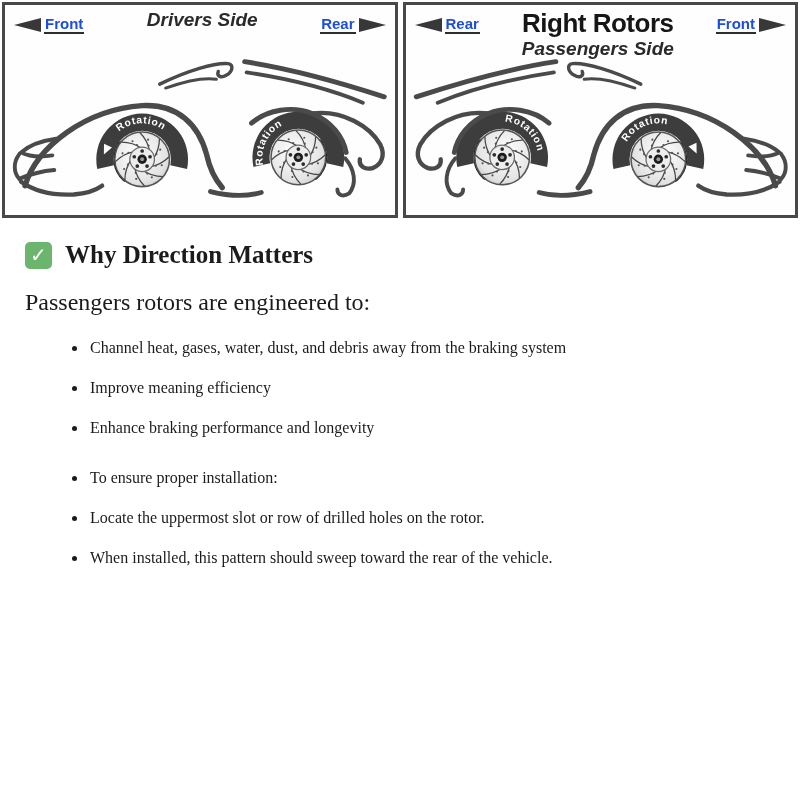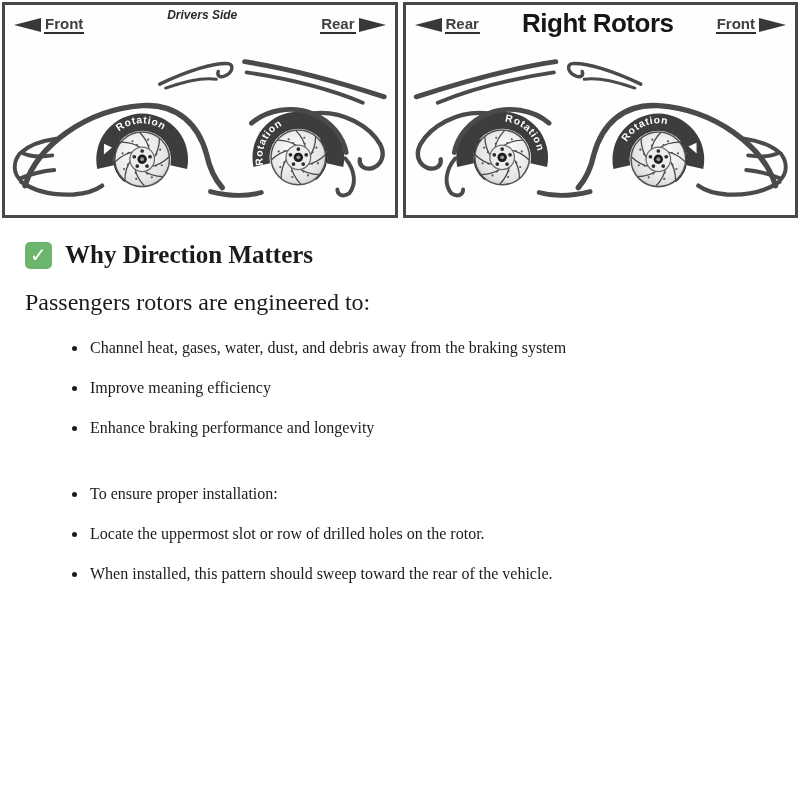--- a/index.html
+++ b/index.html
@@ -5,42 +5,42 @@
   html,body{margin:0;padding:0;}
   body{
     width:800px;height:800px;overflow:hidden;background:#ffffff;
     font-family:"Liberation Serif",serif;color:#1b1b1b;
   }
   
   .panels{display:flex;gap:5px;padding:2px 2px 0 2px;}
   .panel{flex:1;border:3px solid #484848;height:210px;position:relative;background:#fefefe;}
   .panel-header{display:flex;align-items:flex-start;padding:7px 9px 0 9px;}
   .dir{display:flex;align-items:center;gap:3px;margin-top:3px;
-       font-family:"Liberation Sans",sans-serif;font-weight:bold;font-size:15px;color:#404040;}
+       font-family:"Liberation Sans",sans-serif;font-weight:bold;font-size:15px;color:#1d4ed8;}
   .dir .lbl{border-bottom:2.5px solid #2e2e2e;line-height:1.15;padding:0 1px;}
   .tri{width:0;height:0;border-top:7px solid transparent;border-bottom:7px solid transparent;}
   .tri.left{border-right:27px solid #383838;}
   .tri.right{border-left:27px solid #383838;}
   .panel-titlebox{flex:1;text-align:center;margin-top:-3px;}
   .panel-title{font-family:"Liberation Sans",sans-serif;font-weight:bold;font-size:26px;
                letter-spacing:-0.5px;color:#161616;line-height:1.1;}
   .panel-sub{font-family:"Liberation Sans",sans-serif;font-weight:bold;font-style:italic;
-             font-size:12px;color:#2a2a2a;line-height:1.15;}
+             font-size:19px;color:#2a2a2a;line-height:1.15;}
   .car-svg{position:absolute;left:0;top:44px;width:100%;height:164px;}
   .rot-text{font-family:"Liberation Sans",sans-serif;font-weight:bold;font-size:10.5px;
             letter-spacing:0.8px;fill:#ffffff;}
   
   .content{padding:4px 25px 0 25px;}
   .intro{font-size:24px;line-height:36px;max-width:725px;margin:8px 0 0 0;}
   h2.sec{display:flex;align-items:center;gap:13px;font-size:25px;line-height:30px;
          margin:18px 0 0 0;font-weight:bold;}
   h2.sec.regular{font-weight:normal;}
   .lead{font-size:24px;line-height:36px;margin:14px 0 0 0;}
   ul.blist{margin:8px 0 0 0;padding:0 0 0 63px;list-style:disc;}
-  ul.blist.second{margin-top:26px;}
+  ul.blist.second{margin-top:10px;}
   ul.blist li{font-size:16px;line-height:40px;max-width:690px;padding-left:2px;}
   
   .check{width:27px;height:27px;background:#6cb56c;border-radius:5px;flex:0 0 auto;
          display:flex;align-items:center;justify-content:center;
          color:#fff;font-family:"DejaVu Sans",sans-serif;font-size:20px;font-weight:bold;}
   .mag{flex:0 0 auto;display:block;}
 </style>
 </head>
 <body>
 
@@ -152,20 +152,21 @@
     </div>
 
     <div class="panel">
       <div class="panel-header">
         <div class="dir">
           <span class="tri left"></span>
           <span class="lbl">Rear</span>
         </div>
         <div class="panel-titlebox">
           <div class="panel-title">Right Rotors</div>
+          <div class="panel-sub">Passengers Side</div>
         </div>
         <div class="dir">
           <span class="lbl">Front</span>
           <span class="tri right"></span>
         </div>
       </div>
 
       <svg class="car-svg" viewBox="0 0 394 168">
         <use href="#carBase" transform="translate(394,0) scale(-1,1)"></use>
 

